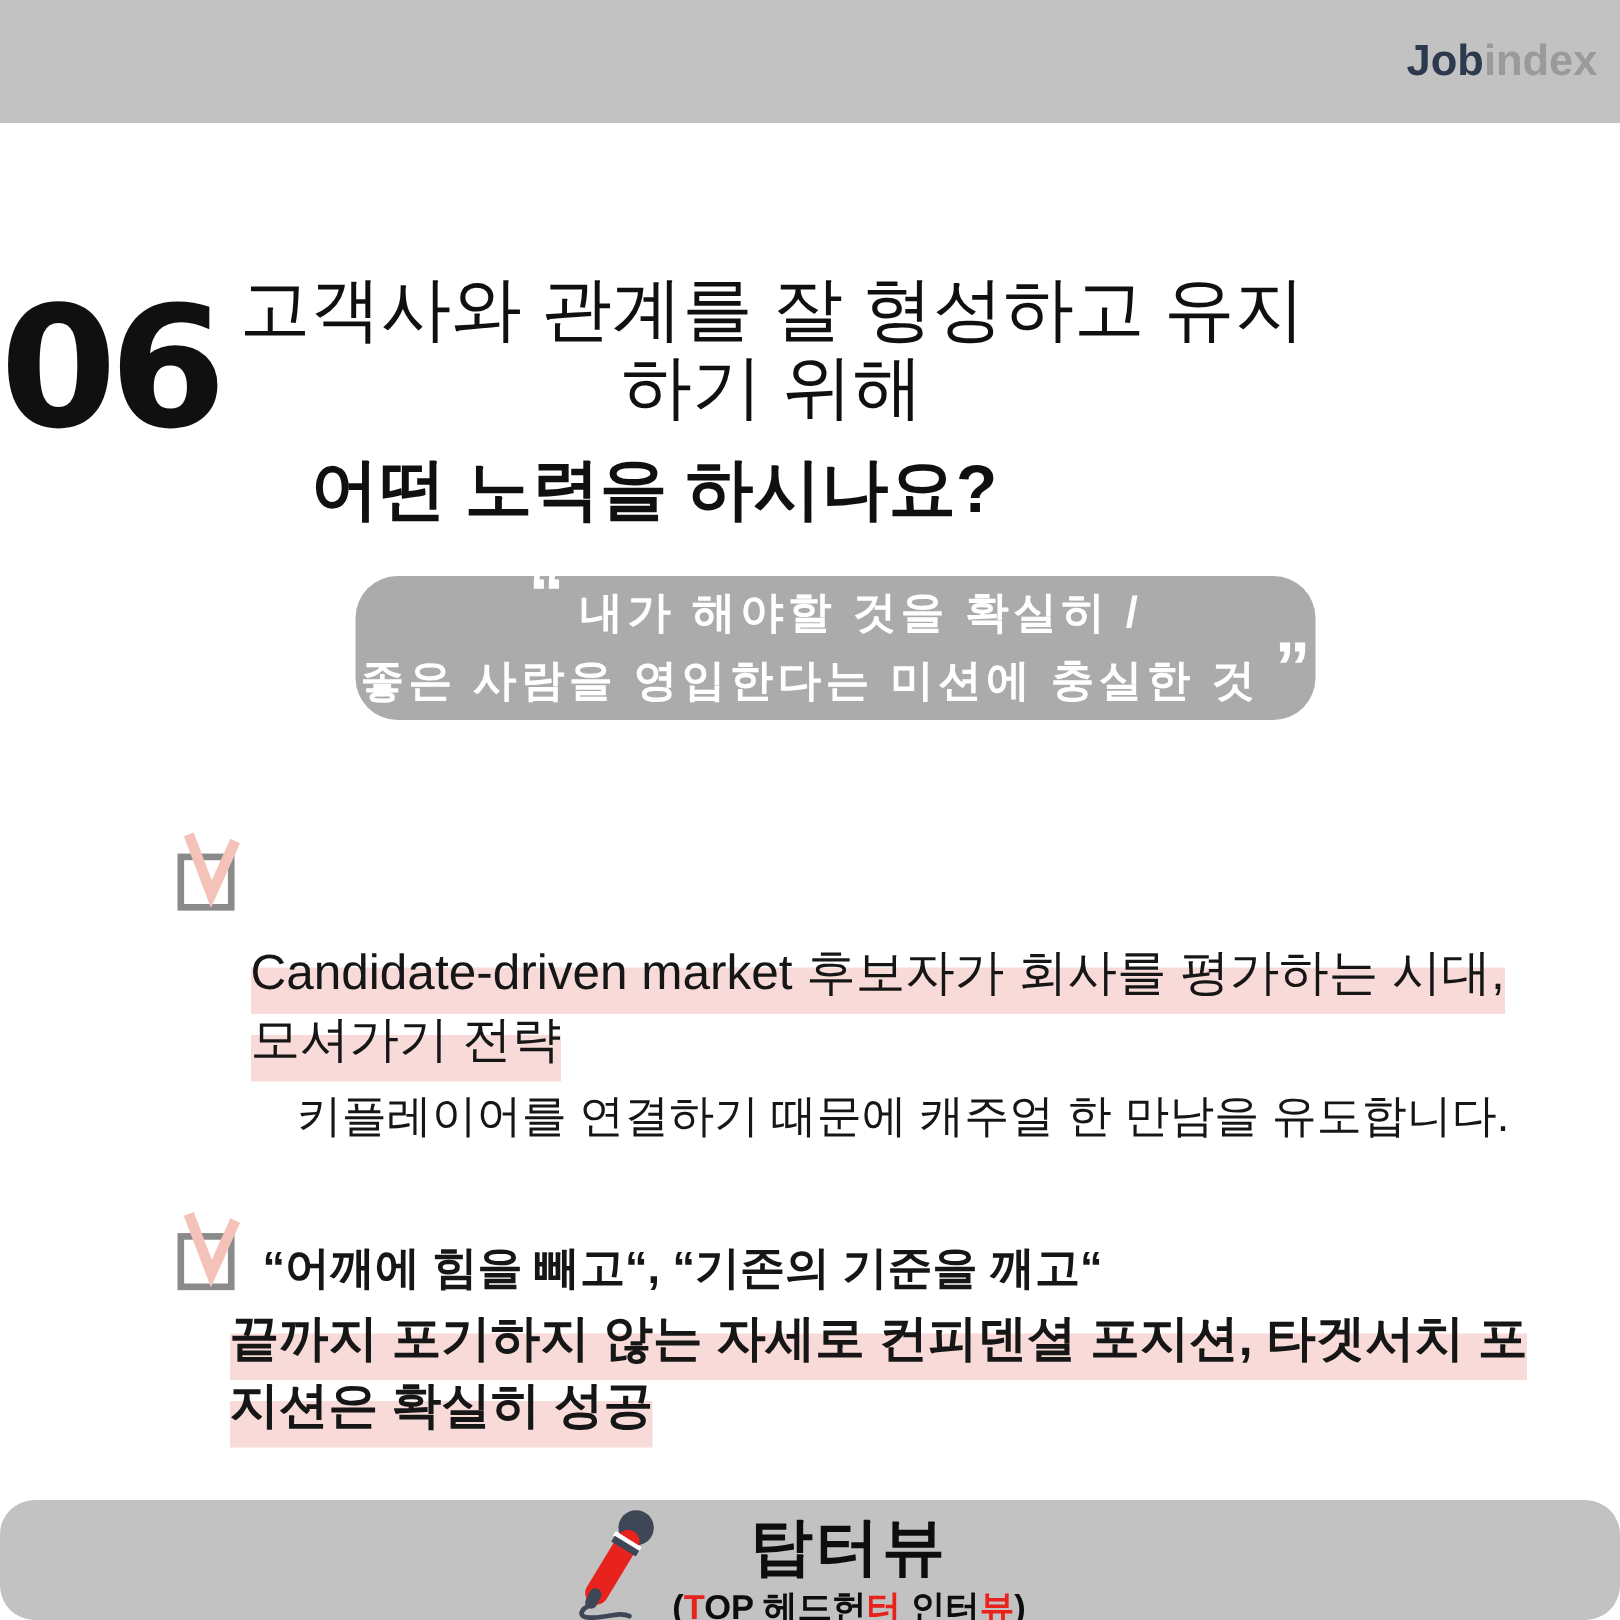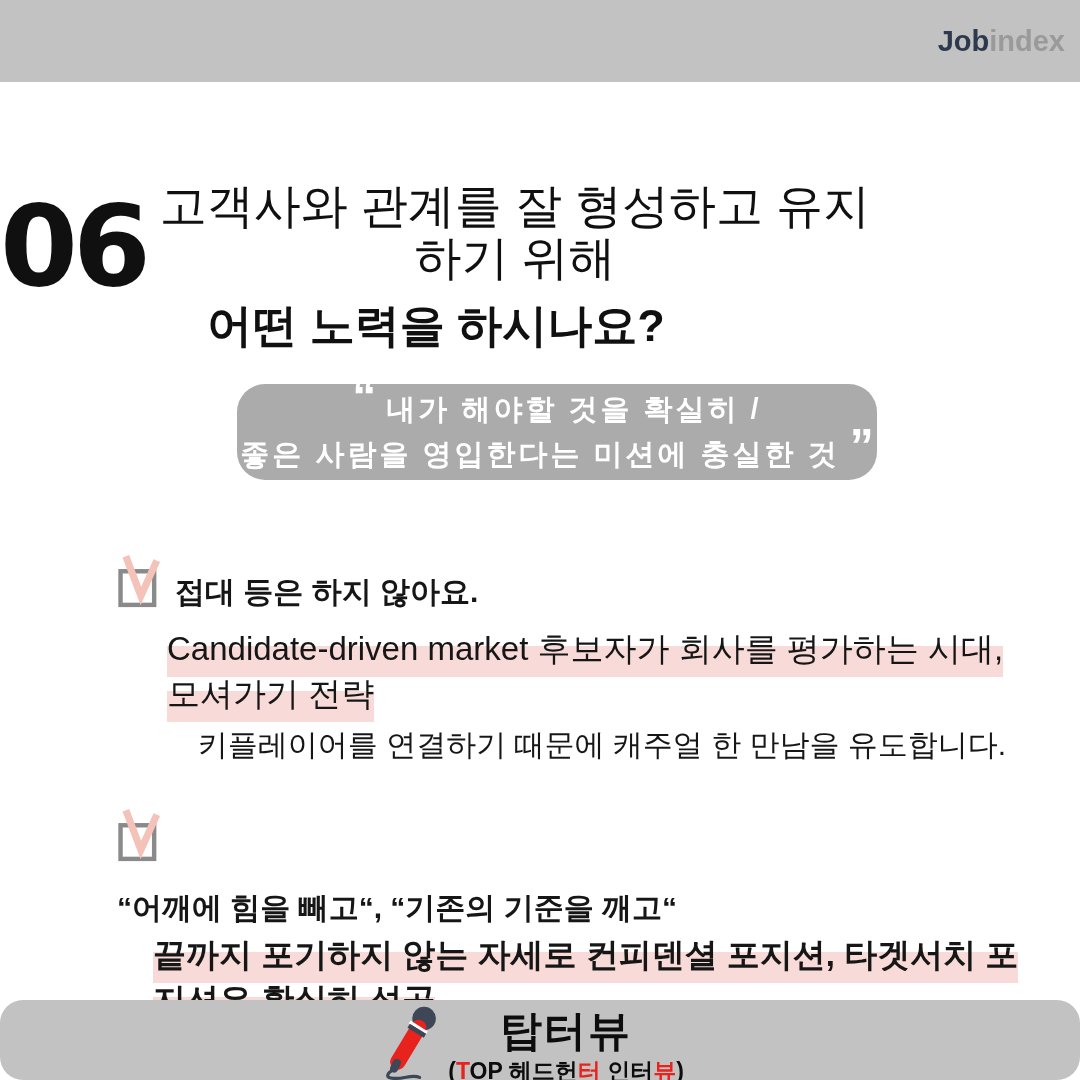--- a/index.html
+++ b/index.html
@@ -44,21 +44,21 @@
   
   .checklist { position:absolute; left:117px; top:550px; width:920px; color:#161616; }
   .check-row { display:flex; align-items:flex-start; }
   .checkbox-icon { width:46px; height:62px; flex:none; margin-right:12px; }
   .cb-box { fill:#ffffff; stroke:var(--checkbox-gray); stroke-width:5; }
   .cb-v   { fill:none; stroke:var(--check-pink); stroke-width:8; }
   .row-text { font-size:30px; font-weight:600; padding-top:22px; }
   .sub { margin-left:50px; }
   .sub.hl1 { margin-top:14px; font-size:33px; font-weight:500; }
   .sub.plain { margin-top:8px;  font-size:30px; font-weight:500;text-align:center; }
-  .item2 { margin-top:38px;flex-direction:column; }
+  .item2 { margin-top:38px; }
   .sub.hl2 { margin-top:4px; margin-left:36px; font-size:33px; font-weight:700; }
   .mark {
     background-image:linear-gradient(var(--highlight-pink), var(--highlight-pink));
     background-repeat:no-repeat; background-size:100% 31px; background-position:0 100%;
     padding-bottom:10px;
   }
 
   
   .bottom-bar { position:absolute; top:1000px; left:0; width:1080px; height:80px; background:var(--bar-gray);border-radius:23px; }
   .brand { position:absolute; left:50%; top:2px; transform:translateX(-52%); display:flex; align-items:flex-start; }
@@ -99,21 +99,20 @@
     </div>
   </section>
 
   <section class="checklist">
 
     <div class="check-row">
       <svg class="checkbox-icon" viewBox="0 0 52 62">
         <rect class="cb-box" x="4" y="20" width="38" height="38"></rect>
         <polyline class="cb-v" points="10,3 27,48 45,8"></polyline>
       </svg>
-      <div class="row-text">접대 등은 하지 않아요.</div>
     </div>
     <div class="sub hl1">
       <span class="mark">Candidate-driven market 후보자가 회사를 평가하는 시대, 모셔가기 전략</span>
     </div>
     <div class="sub plain">키플레이어를 연결하기 때문에 캐주얼 한 만남을 유도합니다.</div>
 
     <div class="check-row item2">
       <svg class="checkbox-icon" viewBox="0 0 52 62">
         <rect class="cb-box" x="4" y="20" width="38" height="38"></rect>
         <polyline class="cb-v" points="10,3 27,48 45,8"></polyline>

